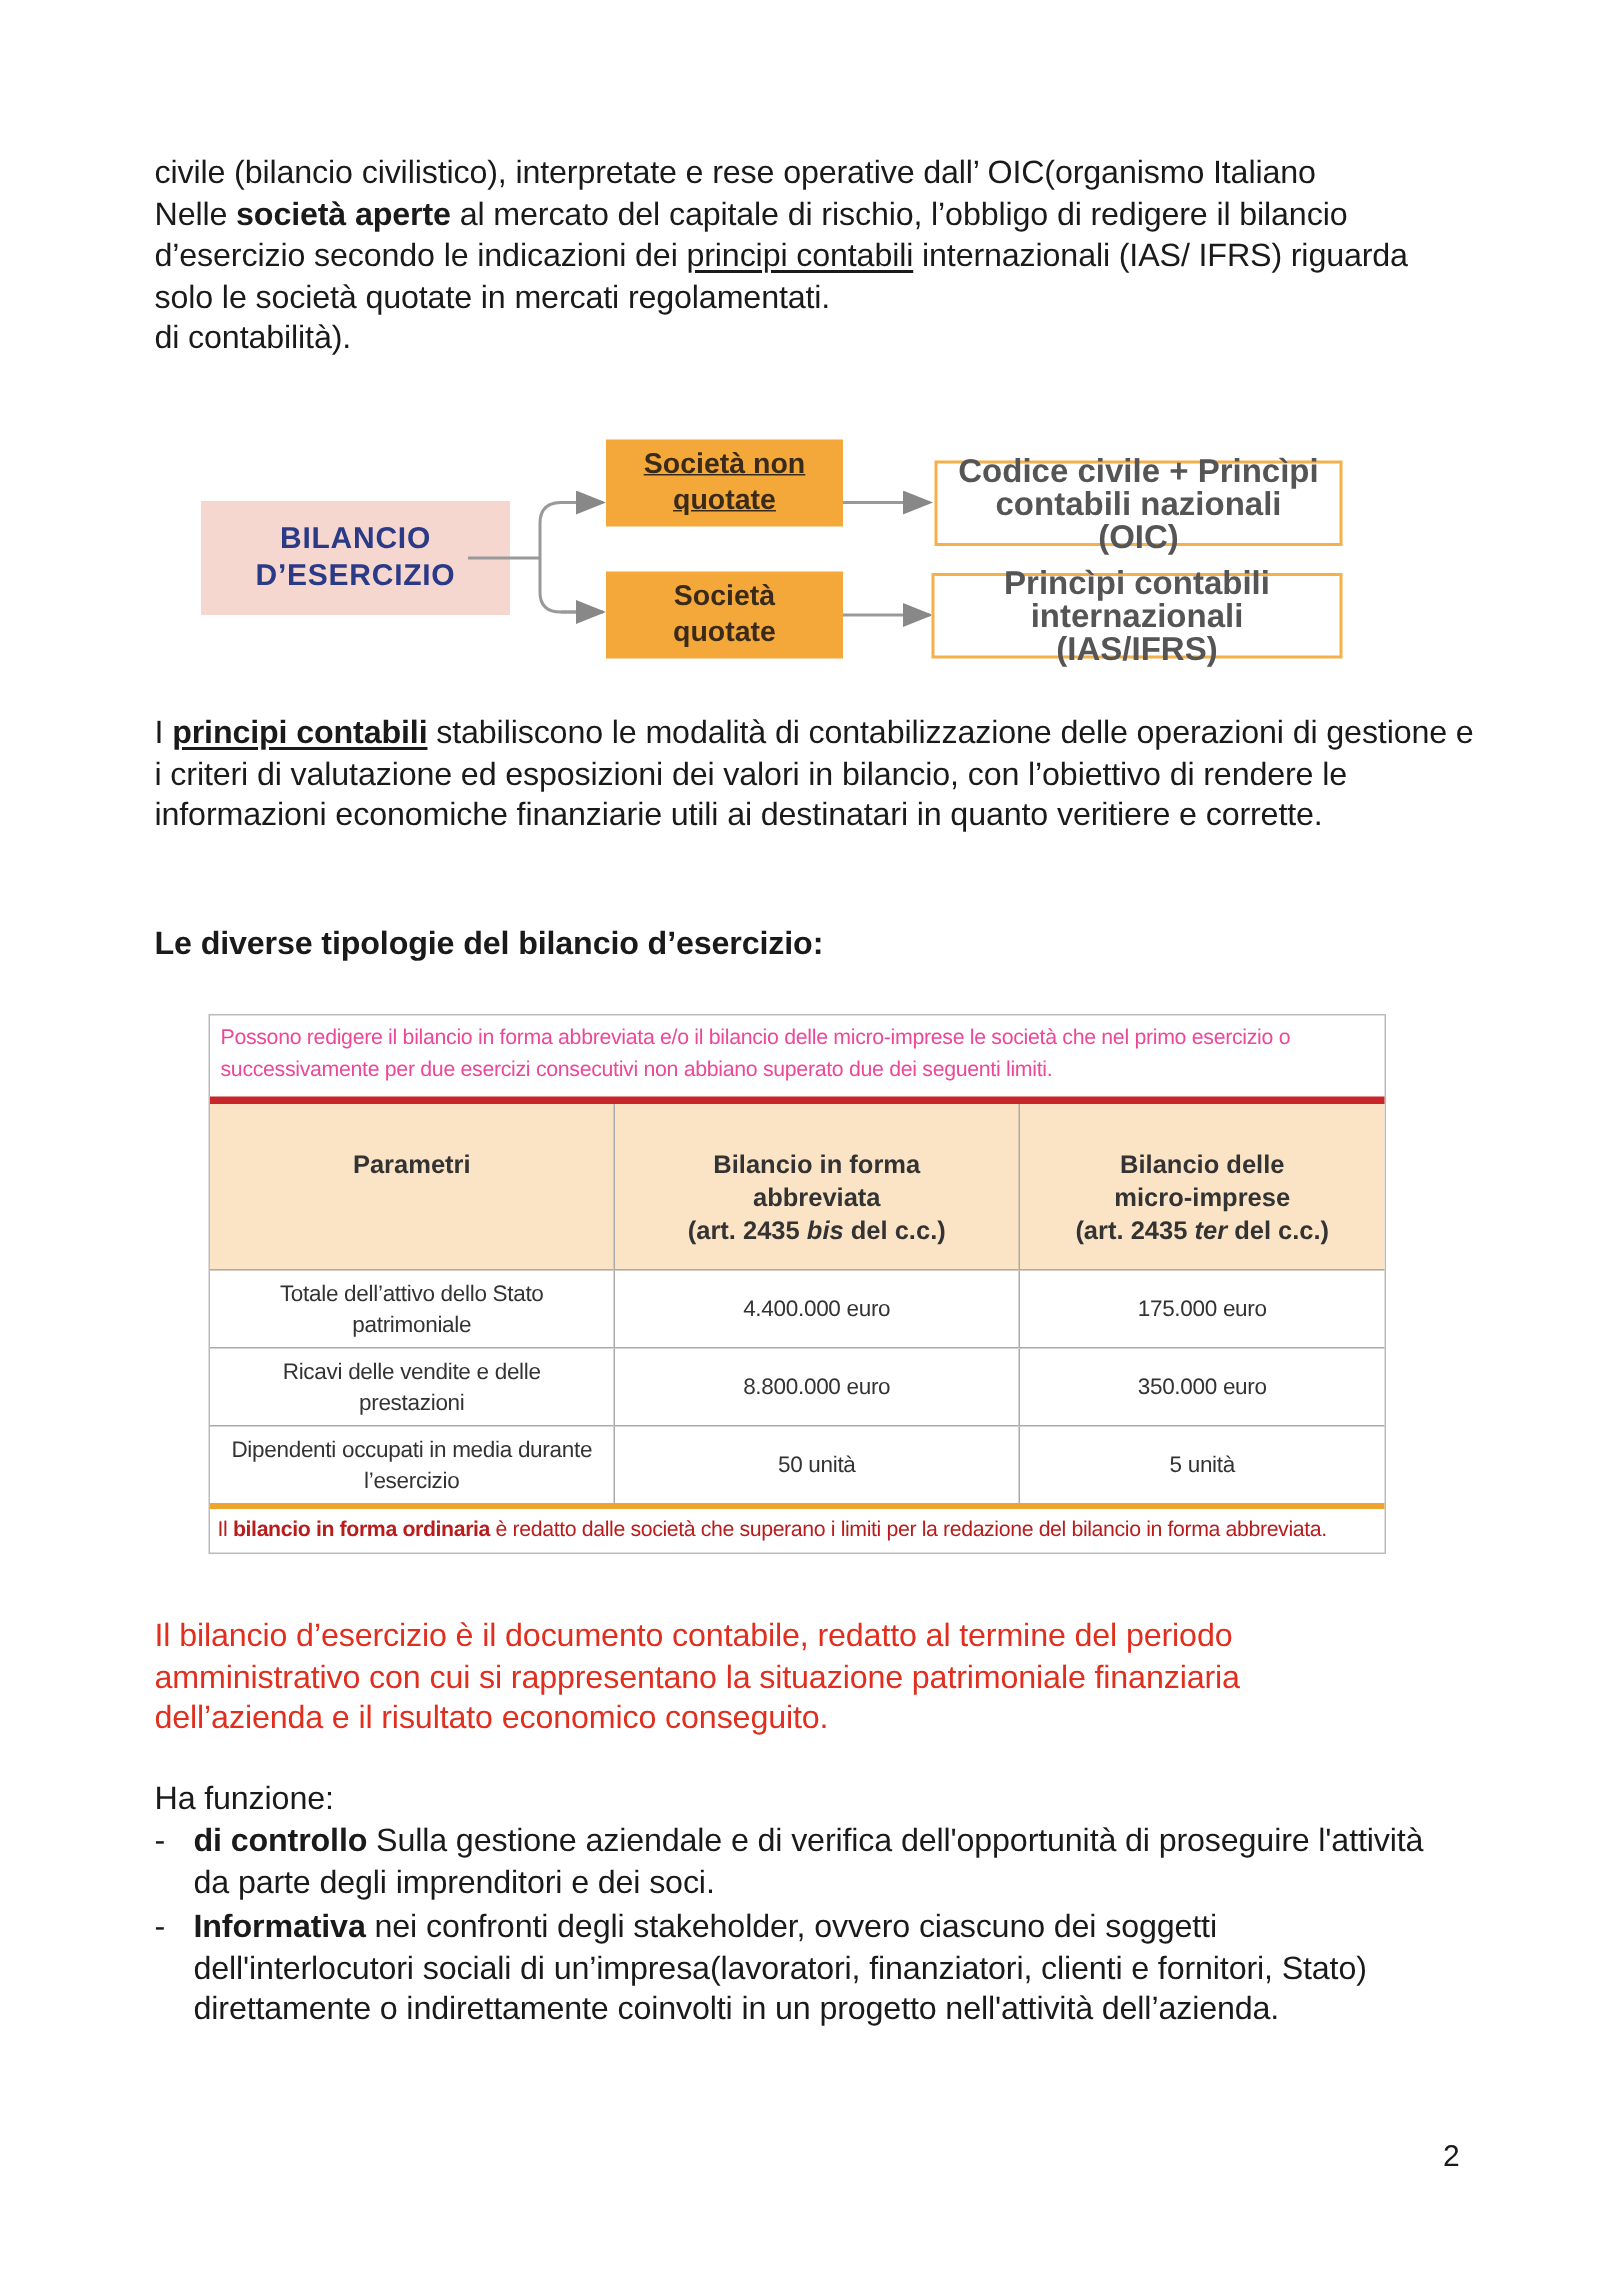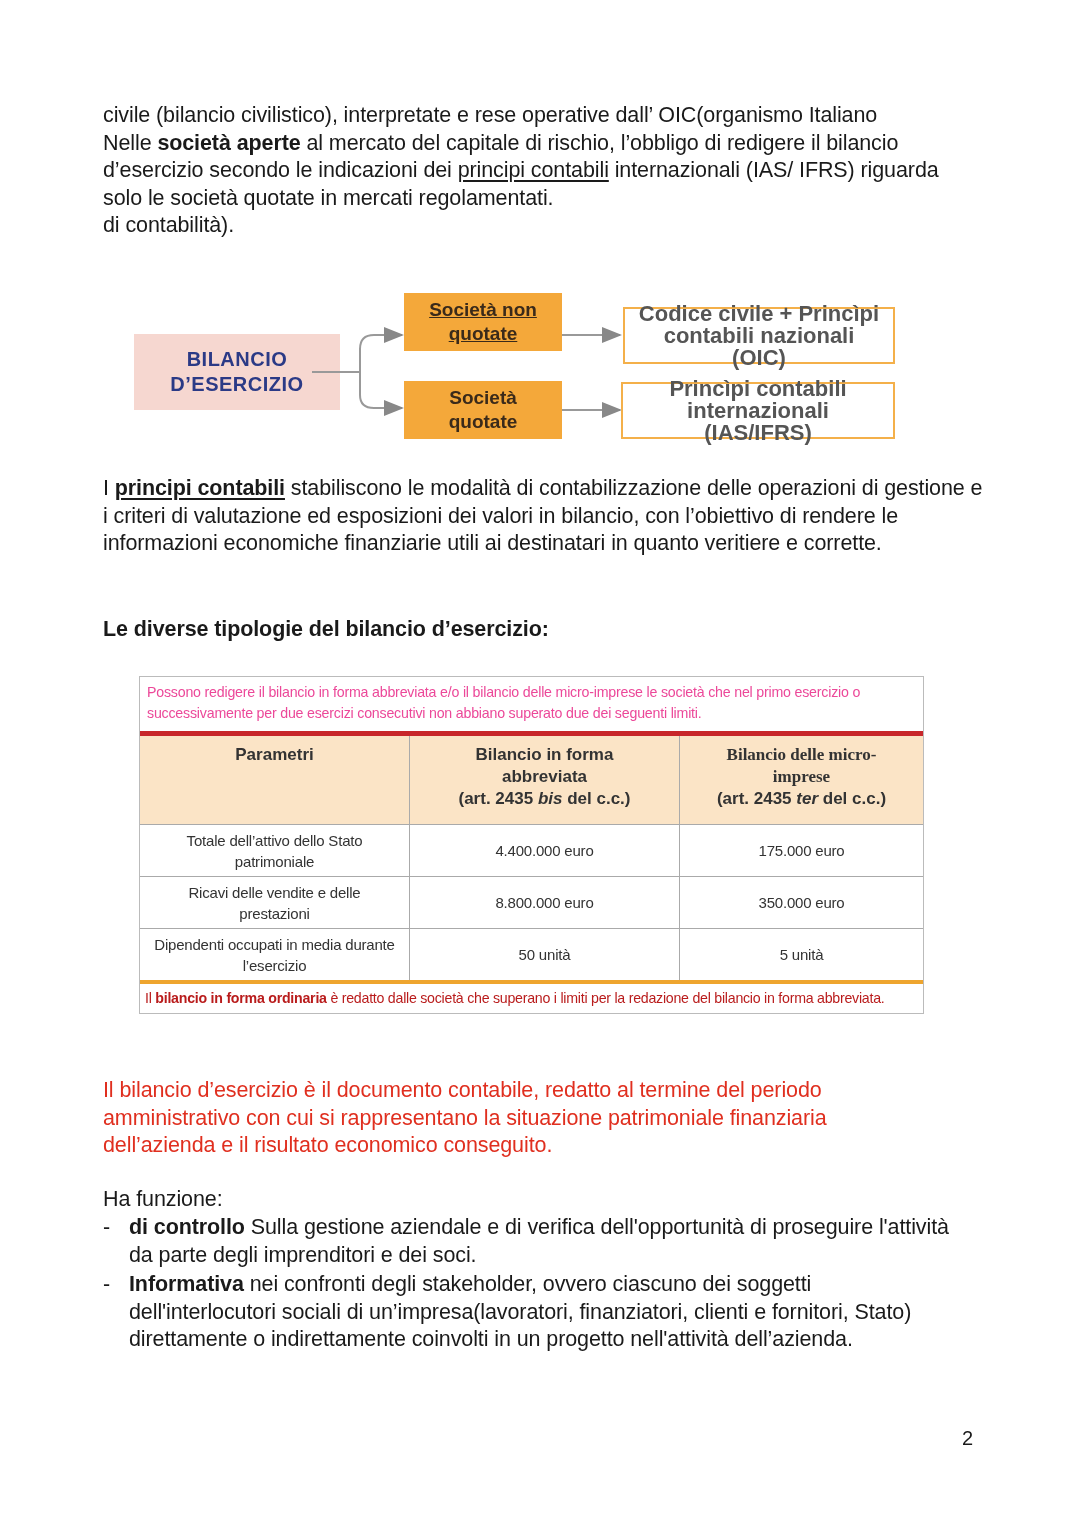--- a/index.html
+++ b/index.html
@@ -22,21 +22,21 @@
                     font-weight: bold; font-size: 22px; line-height: 22px; display: flex;
                     align-items: center; justify-content: center; text-align: center;
                     box-sizing: border-box; font-family: "Liberation Sans", sans-serif; }
 
     
     .tbl-wrap { left: 139px; top: 676px; width: 785px; border: 1.5px solid #bbb; box-sizing: border-box; background: #fff; }
     .tbl-note { font-size: 14.2px; line-height: 21px; color: #ec4899; padding: 5px 7px 7px 7px; letter-spacing: -0.2px; }
     .red-bar { height: 5px; background: #c8262a; }
     table { border-collapse: collapse; width: 100%; }
     th { background: #fbe4c6; font-size: 17px; line-height: 22px; font-weight: bold; color: #333;
-         vertical-align: top; padding: 8px 4px 14px 4px; border-right: 1.5px solid #aaa; height: 64px; }
+         vertical-align: top; padding: 30px 4px 14px 4px; border-right: 1.5px solid #aaa; height: 64px; }
     th:last-child { border-right: none; }
     th i { font-style: italic; }
     td { font-size: 15px; line-height: 21px; color: #333; text-align: center; border-top: 1.5px solid #aaa;
          border-right: 1.5px solid #aaa; height: 51px; padding: 0 6px; letter-spacing: -0.2px; }
     td:last-child { border-right: none; }
     .orange-bar { height: 4px; background: #eea52e; }
     .tbl-foot { font-size: 14.2px; line-height: 20px; color: #b91c1c; padding: 4px 5px 5px 5px; letter-spacing: -0.25px; }
 
     .red-text { color: #e02f1f; }
     .list-item { position: absolute; left: 103px; width: 870px; }
@@ -89,21 +89,21 @@
   <div class="red-bar"></div>
   <table>
     <thead>
       <tr>
         <th style="width:261px;"><span>Parametri</span></th>
         <th style="width:261px;">
           <div style="padding:0 40px;">Bilancio in forma abbreviata</div>
           <div><span>(art. 2435 </span><i>bis</i><span> del c.c.)</span></div>
         </th>
         <th>
-          <div style="padding:0 36px;font-family:Liberation Serif, serif;">Bilancio delle micro-imprese</div>
+          <div style="padding:0 36px;">Bilancio delle micro-imprese</div>
           <div><span>(art. 2435 </span><i>ter</i><span> del c.c.)</span></div>
         </th>
       </tr>
     </thead>
     <tbody>
       <tr>
         <td style="padding:0 34px;">Totale dell’attivo dello Stato patrimoniale</td>
         <td>4.400.000 euro</td>
         <td>175.000 euro</td>
       </tr>

